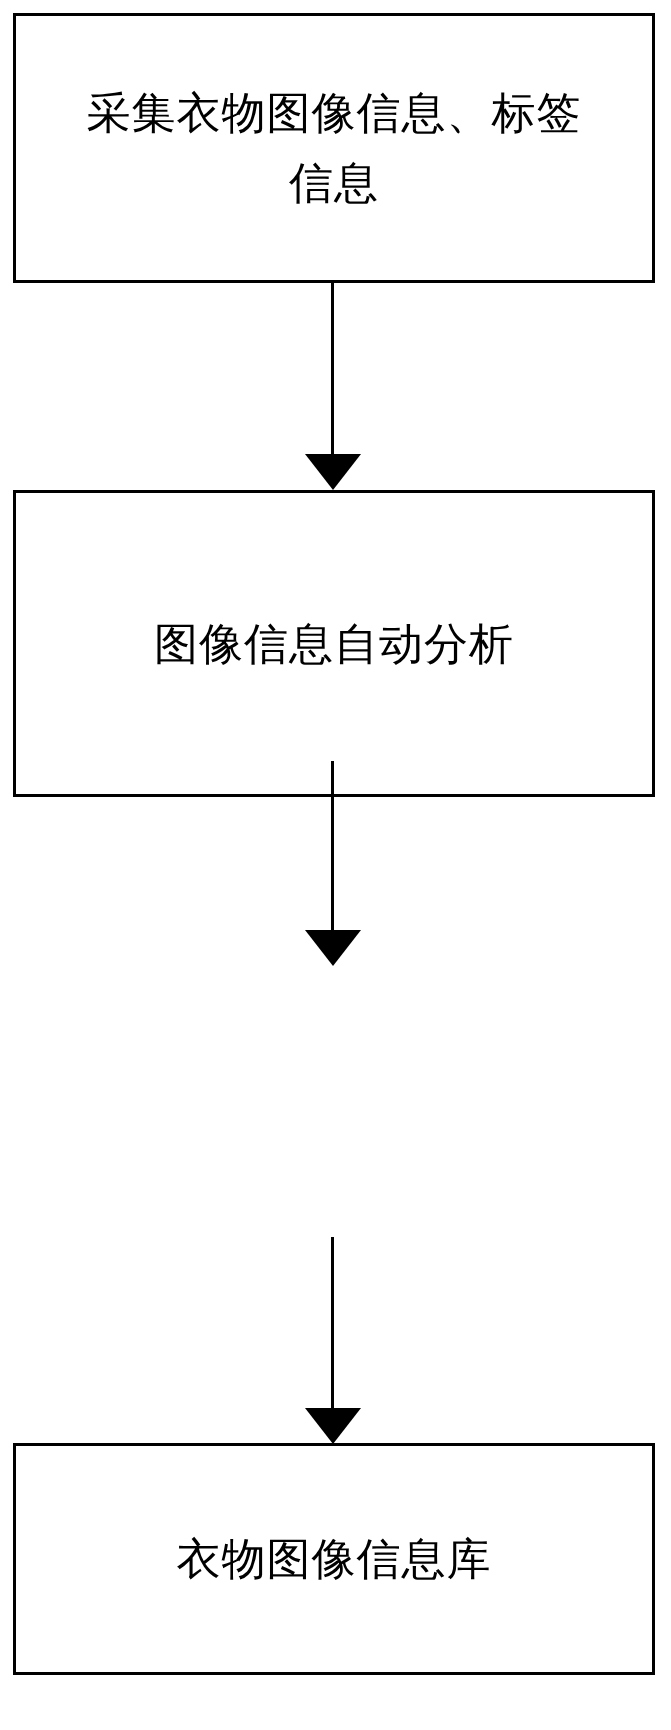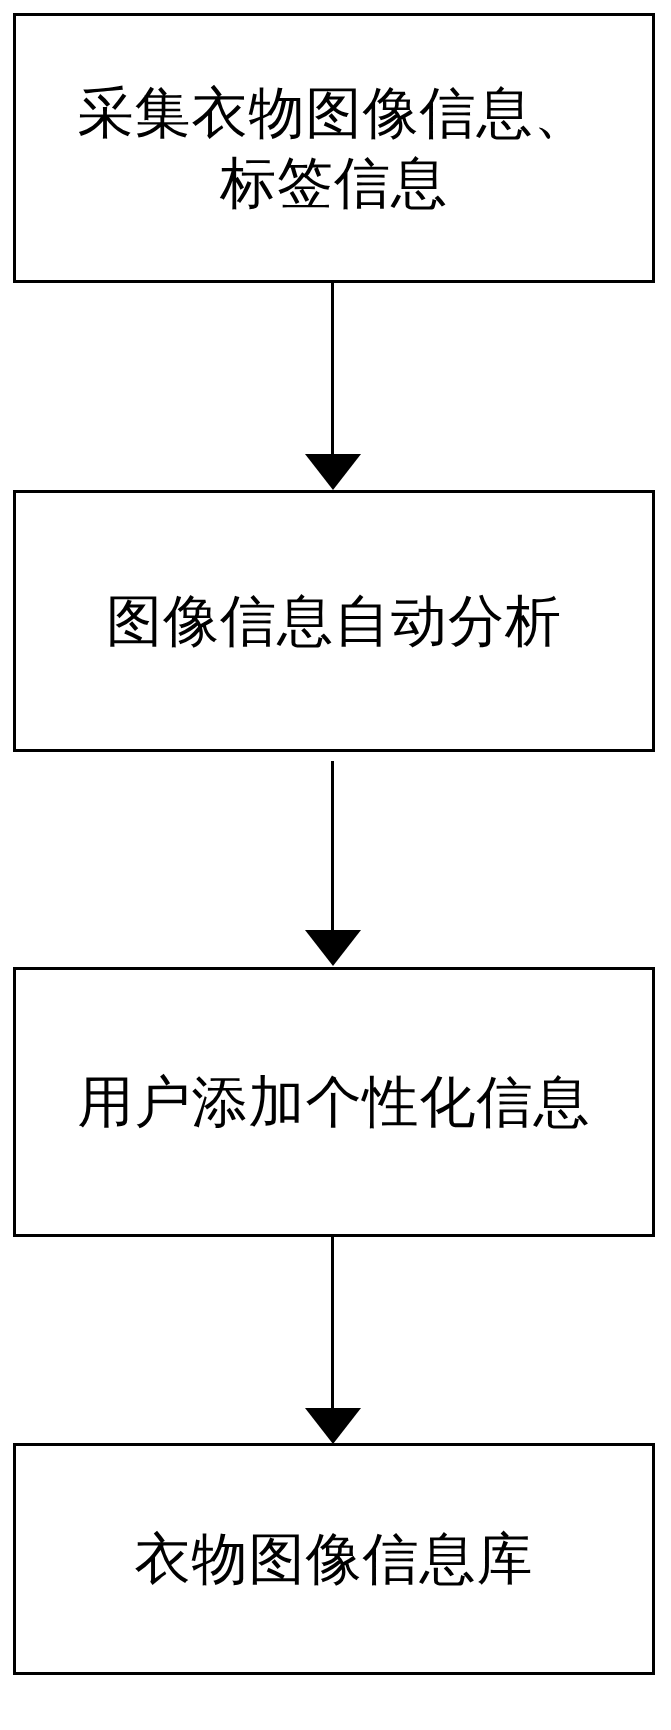--- a/index.html
+++ b/index.html
@@ -26,28 +26,28 @@
     background: #ffffff;
     display: flex;
     align-items: center;
     justify-content: center;
   }
   .node-label {
     display: block;
     width: 520px;
     text-align: center;
     font-family: "DejaVu Serif", "Liberation Serif", serif;
-    font-size: 56px;
+    font-size: 44px;
     line-height: 70px;
     color: #000000;
     letter-spacing: 1px;
     word-break: break-all;
   }
   .node-1 { top: 13px;   height: 270px; }
-  .node-2 { top: 490px;  height: 262px; }
+  .node-2 { top: 490px;  height: 307px; }
   .node-3 { top: 967px;  height: 270px; }
   .node-4 { top: 1443px; height: 232px; }
 
   .connector {
     position: absolute;
     left: 0;
     width: 671px;
   }
   .connector .stem {
     position: absolute;
@@ -93,23 +93,20 @@
 
   <div class="node node-2">
     <span class="node-label">图像信息自动分析</span>
   </div>
 
   <div class="connector connector-2">
     <div class="stem"></div>
     <div class="head"></div>
   </div>
 
-  <div class="node node-3">
-    <span class="node-label">用户添加个性化信息</span>
-  </div>
 
   <div class="connector connector-3">
     <div class="stem"></div>
     <div class="head"></div>
   </div>
 
   <div class="node node-4">
     <span class="node-label">衣物图像信息库</span>
   </div>
 

